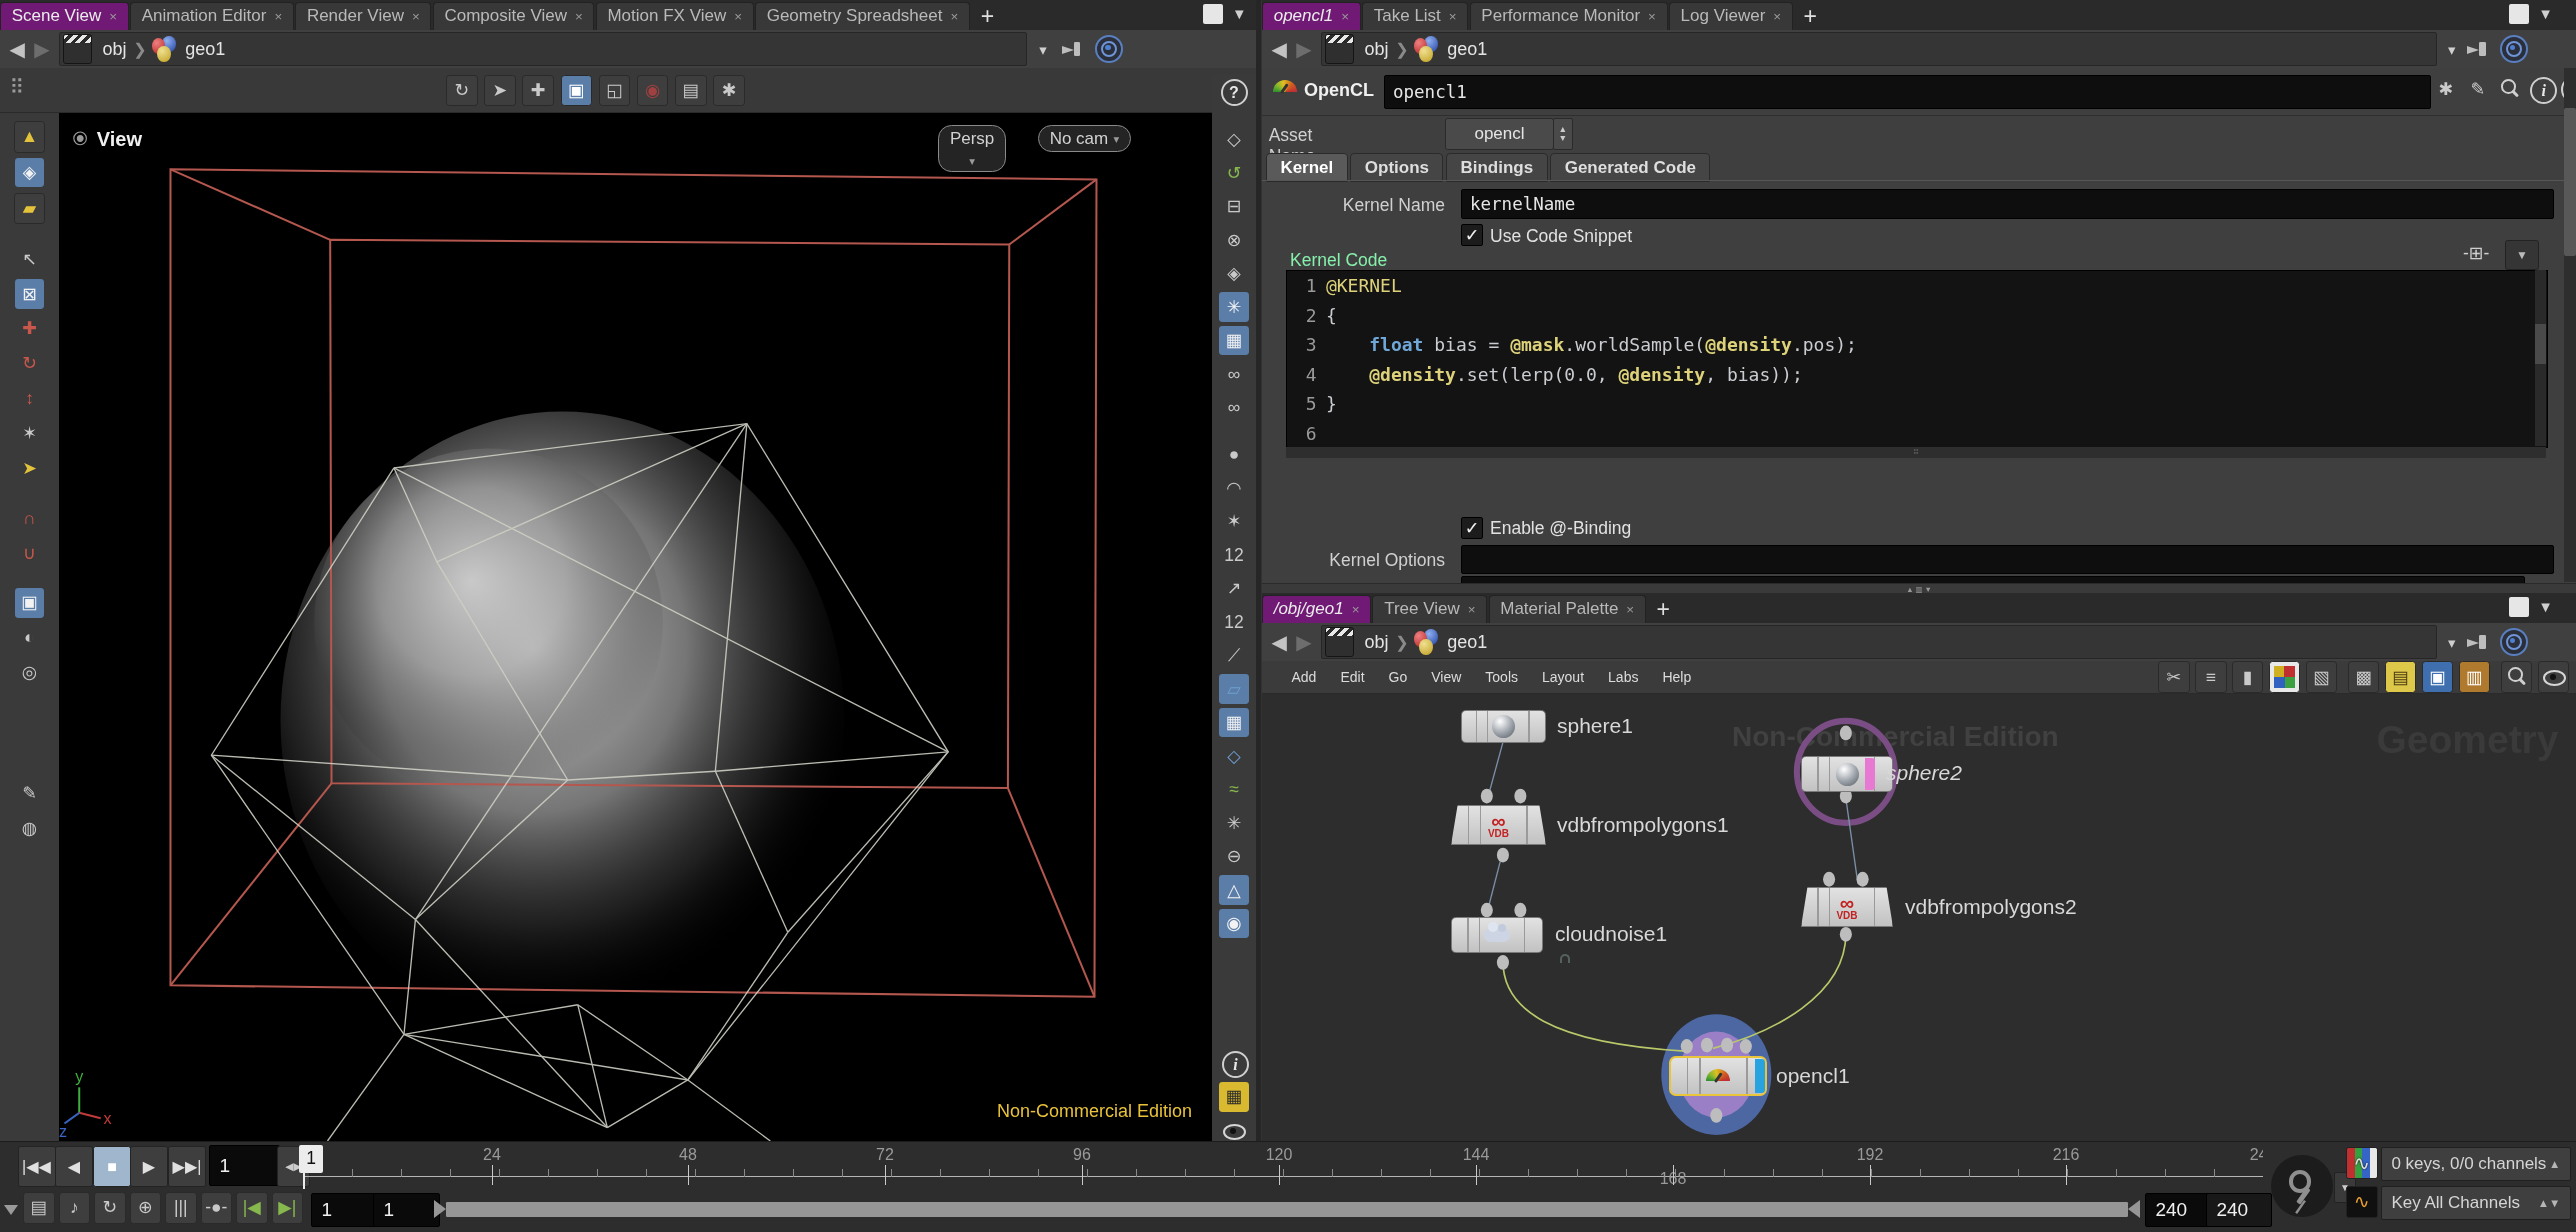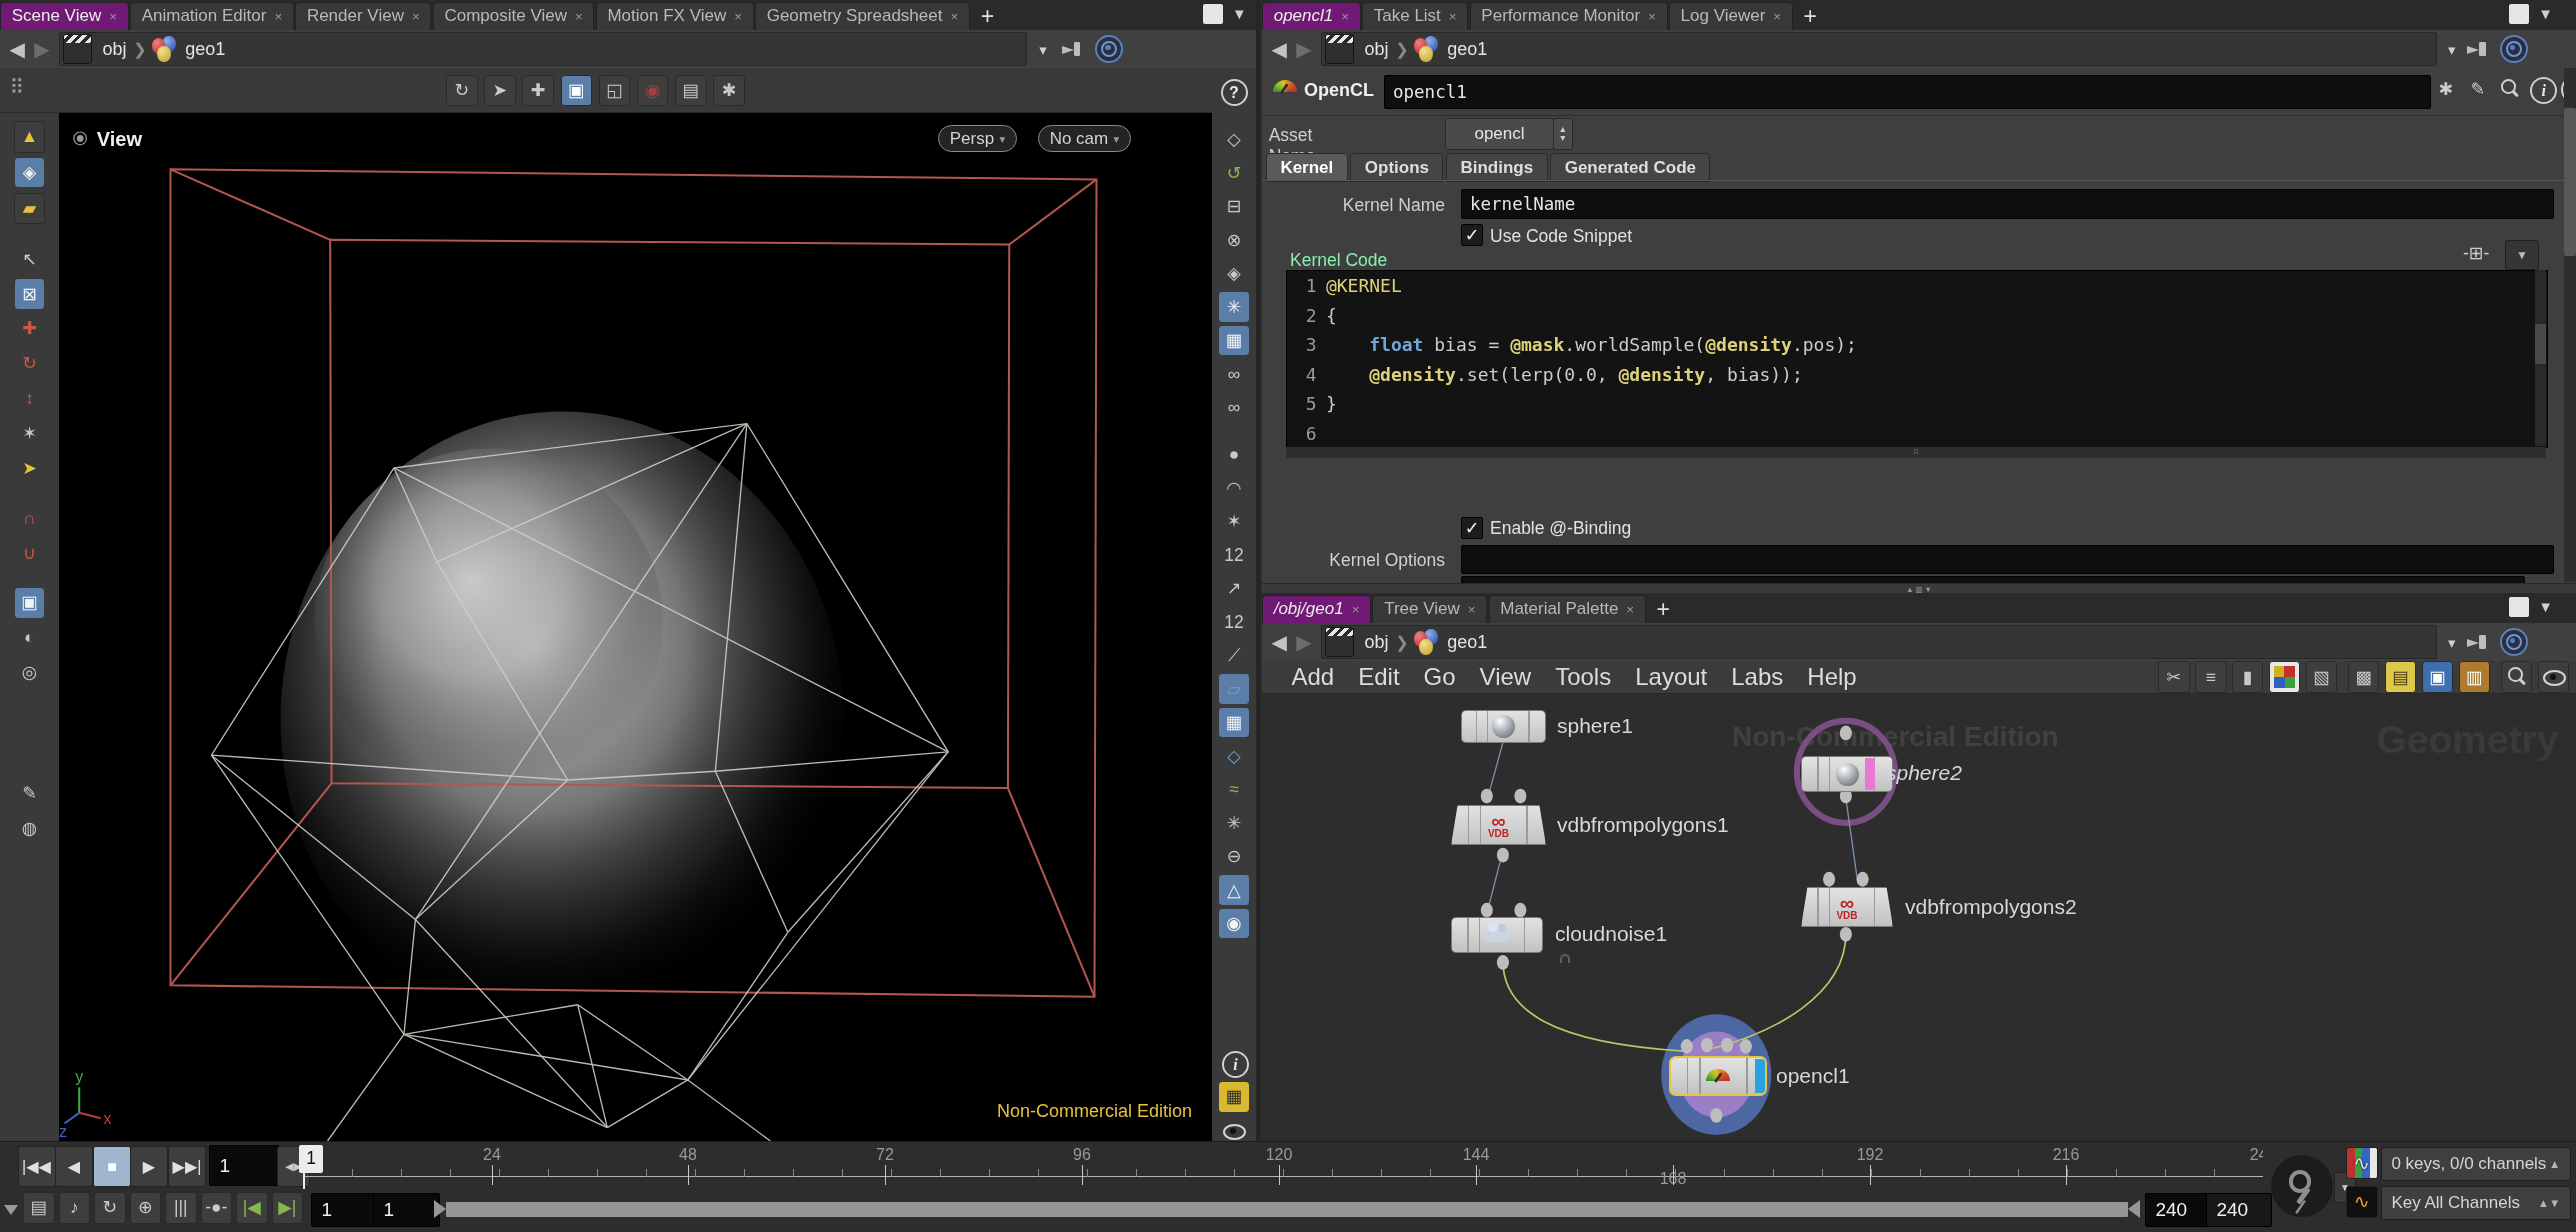--- a/index.html
+++ b/index.html
@@ -273,21 +273,21 @@
           <line x1="30" y1="1490" x2="8" y2="1506" stroke="#3b64c2" stroke-width="3"></line>
           <text x="24" y="1444" fill="#3fae3f">y</text>
           <text x="66" y="1506" fill="#c23b3b">x</text>
           <text x="0" y="1526" fill="#3b64c2">z</text>
         </g>
       </svg>
       <div class="abs" style="left:13.4px;top:14.8px;display:flex;align-items:center;gap:9.4px;">
         <span style="font-size:19px;color:#9a9a9a;">🞊</span>
         <span style="font-size:20px;font-weight:bold;color:#f0f0f0;">View</span>
       </div>
-      <div class="pill" style="right:195px;top:12px;">
+      <div class="pill" style="right:206px;top:12px;flex-direction:column;">
         <span>Persp</span>
           <span class="dn">▾</span>
       </div>
       <div class="pill" style="right:81px;top:12px;">
         <span>No cam</span>
           <span class="dn">▾</span>
       </div>
       <div class="abs" style="right:20px;bottom:19px;font-size:18px;color:#e8c23a;">Non-Commercial Edition</div>
     </div>
     <div class="abs" id="shelf-right" style="left:1212px;top:74px;width:44px;height:1067px;background:#3a3a3a;display:flex;flex-direction:column;align-items:center;gap:4px;padding-top:4px;">
@@ -493,21 +493,21 @@
             <i class="y"></i>
           </span>
         <span class="pathtxt">geo1</span>
       </div>
       <span class="dnarrow" style="margin-left:10.7px;">▾</span>
       <span class="i-pin" style="margin-left:12px;"></span>
       <span class="i-radial" style="margin-left:9.4px;"></span>
     </div>
 
     <div class="abs" style="left:0;top:68px;width:1314px;height:32px;background:#3b3b3b;border-bottom:0.7px solid #2a2a2a;display:flex;align-items:center;">
-      <div id="net-menus" style="display:flex;gap:24px;margin-left:29.5px;font-size:24px;color:#dcdcdc;">
+      <div id="net-menus" style="display:flex;gap:24px;margin-left:29.5px;font-size:14px;color:#dcdcdc;">
           <span>Add</span>
           <span>Edit</span>
           <span>Go</span>
           <span>View</span>
           <span>Tools</span>
           <span>Layout</span>
           <span>Labs</span>
           <span>Help</span>
         </div>
       <div id="net-tools" style="position:absolute;right:6.7px;display:flex;gap:5.4px;align-items:center;">

